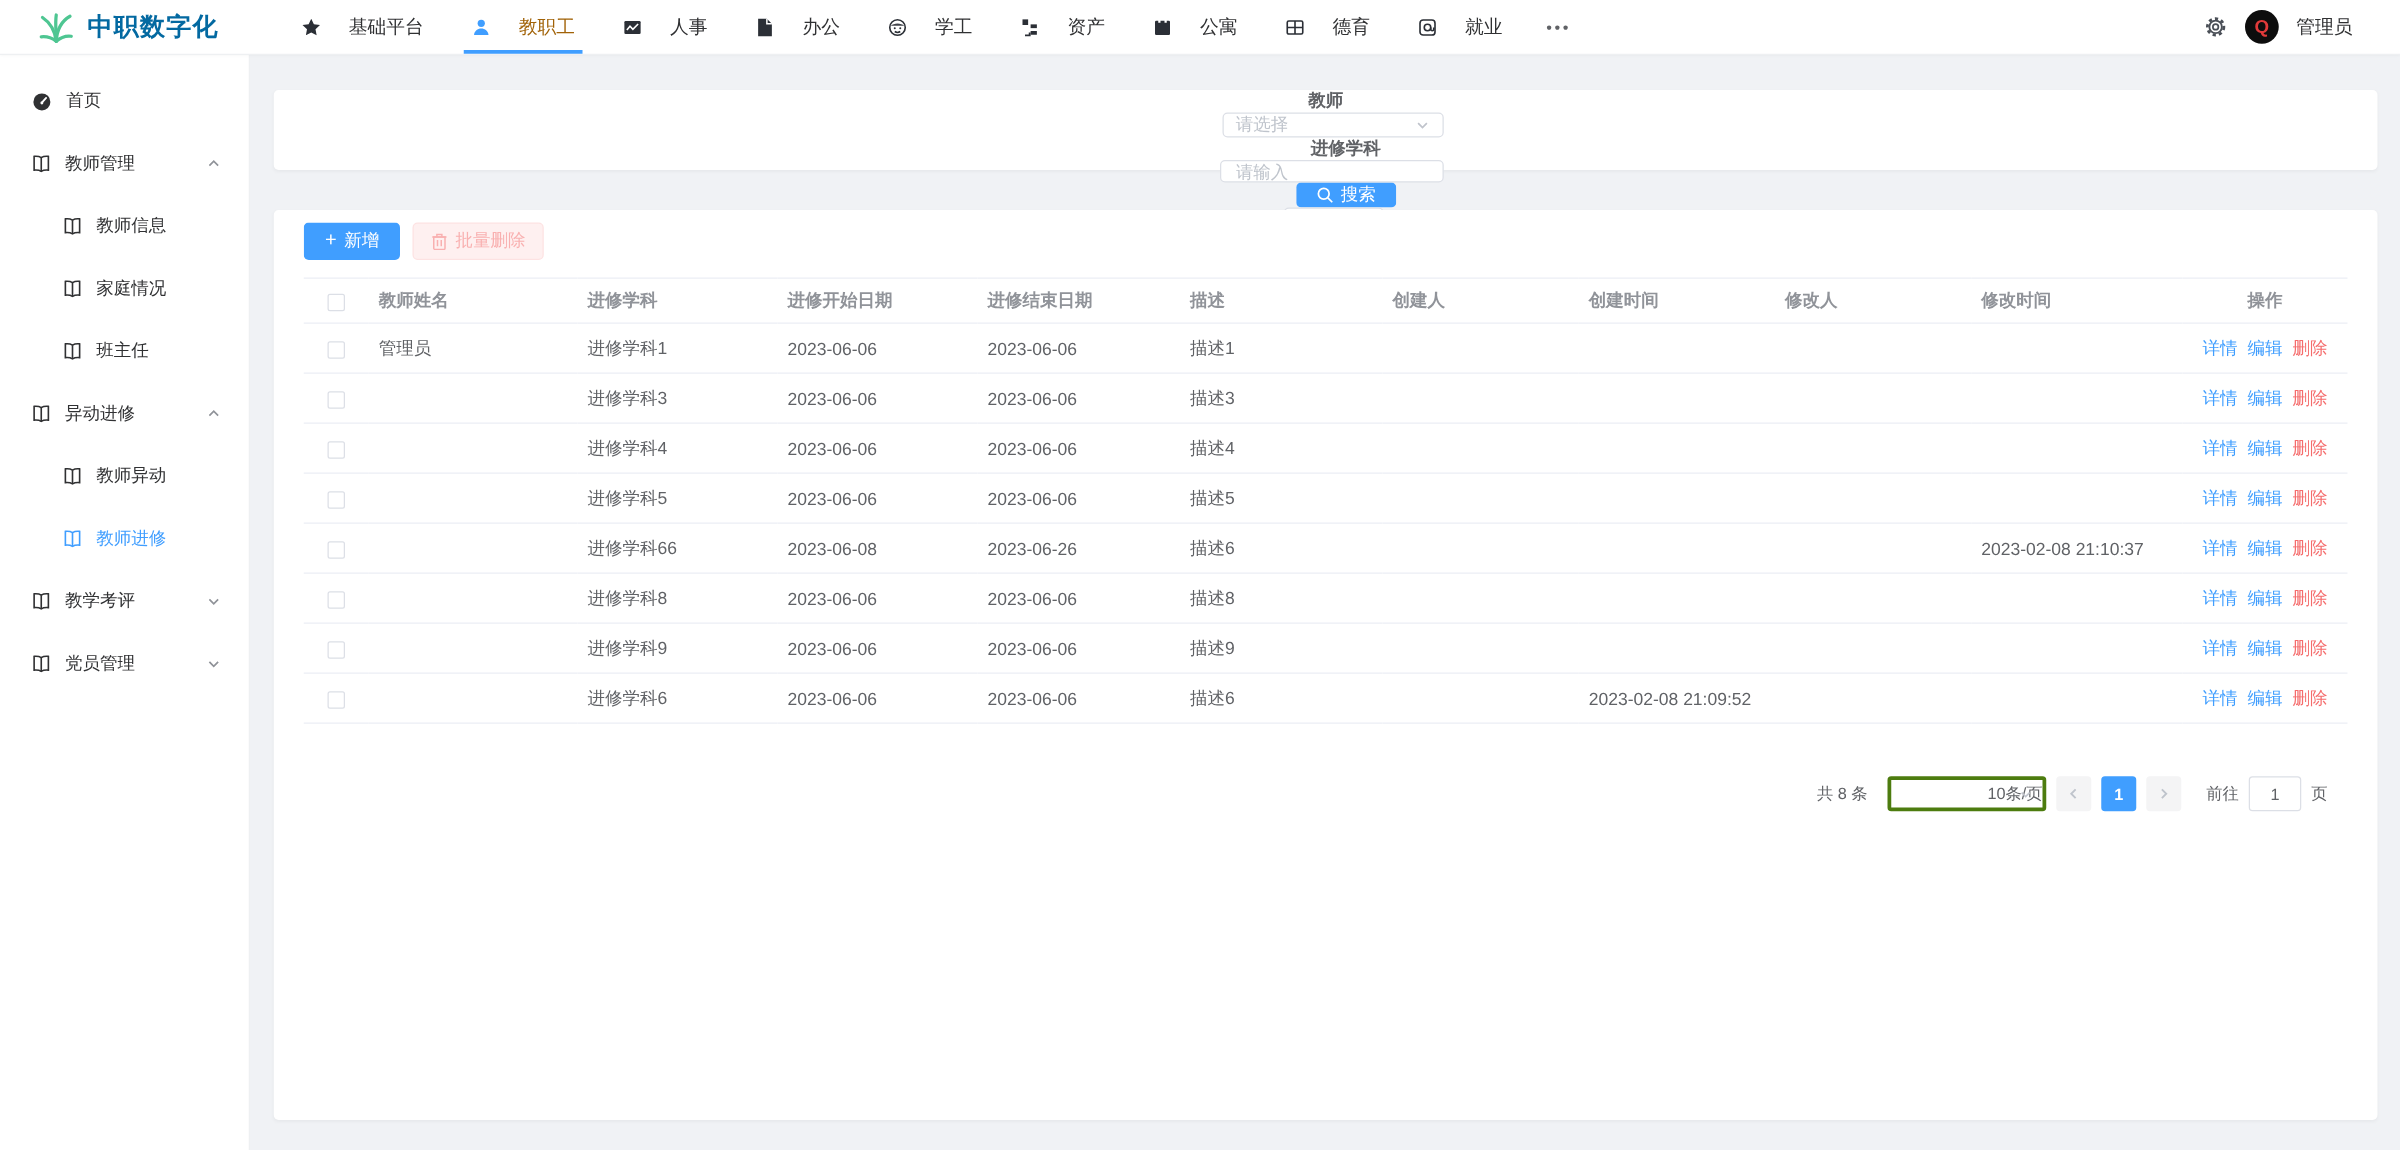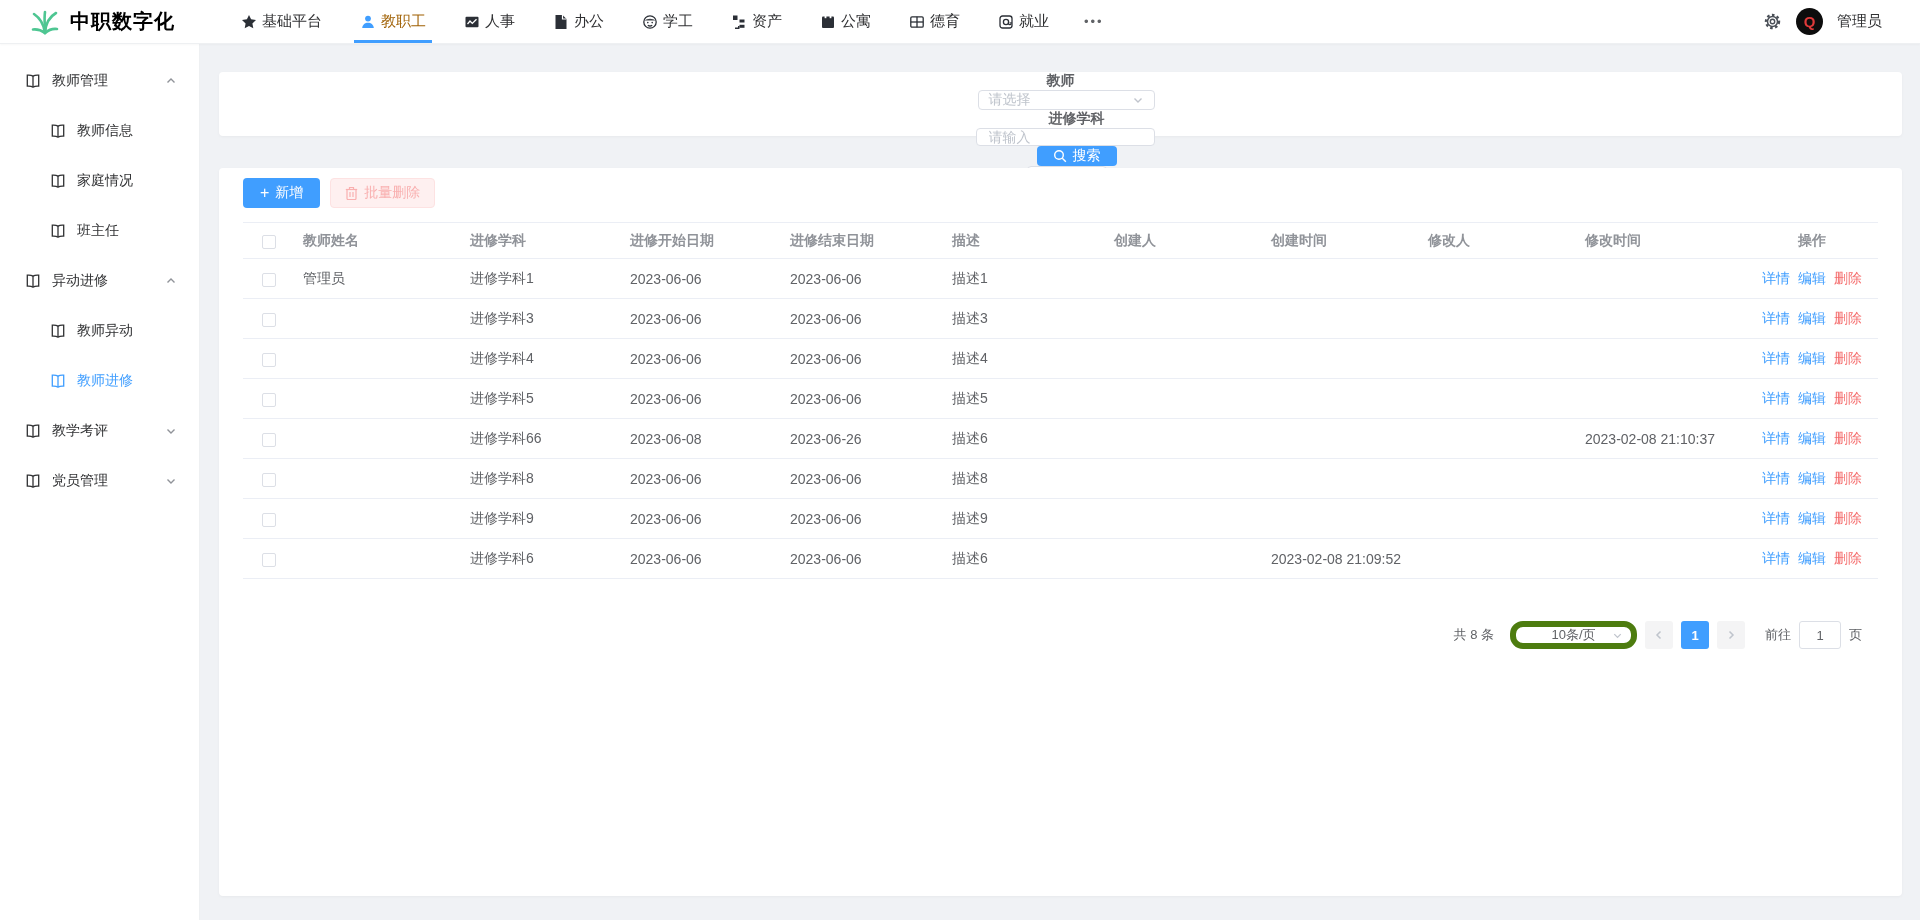--- a/index.html
+++ b/index.html
@@ -11,24 +11,24 @@
   }
   svg { display:block; }
 
   
   .navbar{
     position:fixed; top:0; left:0; right:0; height:44px; background:#fff;
     display:flex; align-items:center; border-bottom:1px solid #eef0f2;
     box-shadow:0 1px 2px rgba(0,0,0,.03); z-index:20;
   }
   .logo{ width:200px; display:flex; align-items:center; gap:10px; padding-left:30px; flex:none;}
-  .logo-title{ font-size:20px; font-weight:bold; color:#000000; letter-spacing:1px; white-space:nowrap;}
+  .logo-title{ font-size:20px; font-weight:bold; color:#0369a1; letter-spacing:1px; white-space:nowrap;}
   .nav-menu{ display:flex; align-items:center; height:100%; margin-left:22px;}
   .nav-item{
-    height:100%; display:flex; align-items:center; gap:5px; padding:0 10px; margin:0 9px;
+    height:100%; display:flex; align-items:center; gap:22px; padding:0 10px; margin:0 9px;
     font-size:15px; color:#303133; cursor:pointer; position:relative; white-space:nowrap;
   }
   .nav-item .ni{ color:#2b2f36; }
   .nav-item.active{ color:#a16207;font-family:Liberation Serif, serif; }
   .nav-item.active .ni{ color:#409eff; }
   .nav-item.active::after{
     content:""; position:absolute; left:4px; right:4px; bottom:0; height:3px; background:#409eff;
   }
   .nav-more{ margin:0 10px; padding:0 6px; color:#606266; font-size:13px; letter-spacing:2px; cursor:pointer;}
   .nav-right{ margin-left:auto; display:flex; align-items:center; gap:14px; padding-right:38px;}
@@ -105,22 +105,22 @@
   }
   th.col-actions, td.col-actions{ text-align:center; }
   .lnk{ color:#409eff; cursor:pointer; margin:0 4px; text-decoration:none; font-size:14px;}
   .lnk.danger{ color:#f56c6c; }
 
   
   .pagination{ margin-top:42px; display:flex; align-items:center; justify-content:flex-end;
     padding-right:16px; font-size:13px; color:#606266;}
   .pg-total{ margin-right:16px; }
   .pg-size{
-    width:127px; height:28px; border:6px solid #4d7c0f; border-radius:13px; position:relative;
-    display:flex; align-items:center; justify-content:center; cursor:pointer; background:#fff;
+    width:127px; height:28px; border:3px solid #4d7c0f; border-radius:3px; position:relative;
+    display:flex; align-items:center; justify-content:flex-end; cursor:pointer; background:#fff;
   }
   .pg-size .chev{ position:absolute; right:8px; color:#c0c4cc; display:flex;}
   .pg-btn{
     width:28px; height:28px; border-radius:3px; background:#f4f4f5; margin-left:8px;
     display:flex; align-items:center; justify-content:center; cursor:pointer; color:#bfc4cc;
   }
   .pg-page{
     width:28px; height:28px; border-radius:3px; background:#409eff; color:#fff; margin-left:8px;
     display:flex; align-items:center; justify-content:center; font-weight:bold; cursor:pointer;
   }
@@ -247,20 +247,30 @@
         <circle cx="9.5" cy="9.5" r="5" stroke-width="1.5"></circle>
         <circle cx="9.5" cy="9.5" r="2.2" stroke-width="1.4"></circle>
       </svg>
     </span>
     <span class="avatar">Q</span>
     <span class="user-name">管理员</span>
   </div>
 </header>
 
 <aside class="sidebar">
+  <div class="side-item">
+    <span class="si">
+      <svg width="17" height="17" viewBox="0 0 16 16">
+          <circle cx="8" cy="8" r="6.4" fill="currentColor"></circle>
+          <path d="M8 8.6L11.2 5" stroke="#fff" stroke-width="1.4" stroke-linecap="round"></path>
+          <circle cx="8" cy="8.8" r="1.1" fill="#fff"></circle>
+        </svg>
+    </span>
+    <span>首页</span>
+  </div>
 
   <div class="side-item">
     <span class="si">
       <svg width="16" height="16" viewBox="0 0 16 16" fill="none" stroke="currentColor" stroke-width="1.3">
           <path d="M8 3.1C6.6 2.2 4.6 1.9 2.3 2.1v11c2.3-.2 4.3.1 5.7 1 1.4-.9 3.4-1.2 5.7-1v-11C11.4 1.9 9.4 2.2 8 3.1z"></path>
           <line x1="8" y1="3.1" x2="8" y2="14.1"></line>
         </svg>
     </span>
     <span>教师管理</span>
     <span class="chev">

